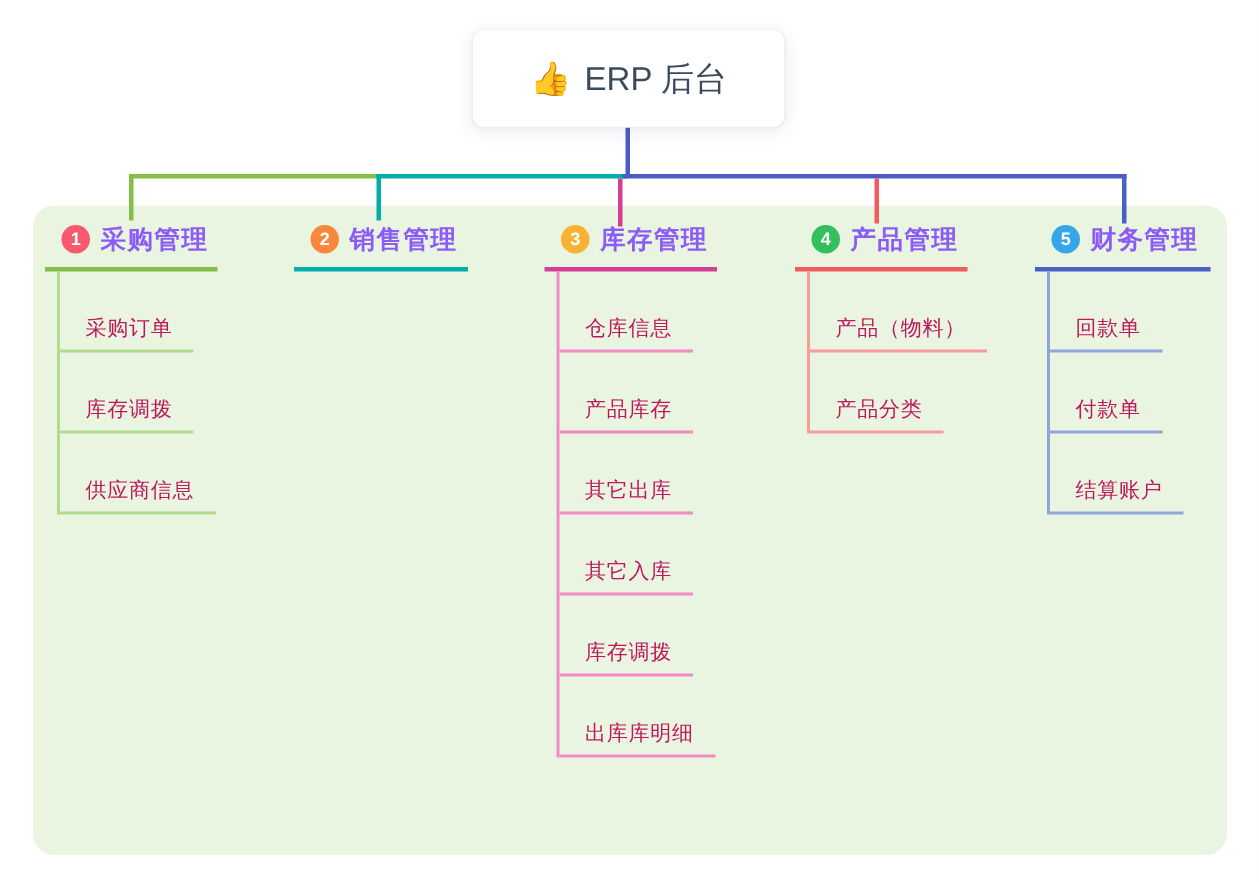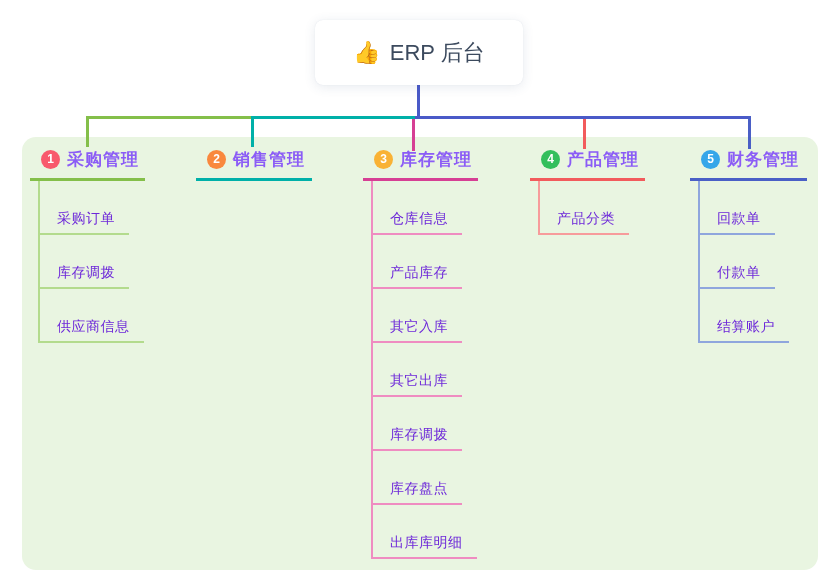--- a/index.html
+++ b/index.html
@@ -36,21 +36,21 @@
   }
   .badge{
     width:19px;height:19px;border-radius:50%;background:var(--badge);
     color:#fff;font-size:12px;font-weight:bold;line-height:19px;text-align:center;
     flex:0 0 19px;
   }
   .branch-title{font-size:17px;font-weight:600;color:#8b5cf6;white-space:nowrap;letter-spacing:1px;}
   .children{margin-left:8px;border-left:2px solid var(--light);}
   .child{
     display:table;padding:27px 14px 5px 17px;border-bottom:2px solid var(--light);
-    font-size:14px;line-height:20px;color:#6d28d9;white-space:nowrap;letter-spacing:0.5px;
+    font-size:14px;line-height:20px;color:#be185d;white-space:nowrap;letter-spacing:0.5px;
   }
 </style>
 </head>
 <body>
 
 <div id="canvas">
 
   <div class="root-node">
     <span class="emoji">👍</span>
     <span>ERP 后台</span>
@@ -88,34 +88,34 @@
   </div>
 
   <div class="branch b3" style="--c: #D63F94; --light: #EF8CC1; --badge: #F9B234;">
     <div class="branch-header">
       <span class="badge">3</span>
       <span class="branch-title">库存管理</span>
     </div>
     <div class="children">
       <div class="child">仓库信息</div>
       <div class="child">产品库存</div>
+      <div class="child">其它出库</div>
       <div class="child">其它入库</div>
-      <div class="child">其它出库</div>
       <div class="child">库存调拨</div>
-      <div class="child">库存盘点</div>
       <div class="child">出库库明细</div>
     </div>
   </div>
 
   <div class="branch b4" style="--c: #F25B5C; --light: #F79B9B; --badge: #33BF5C;">
     <div class="branch-header">
       <span class="badge">4</span>
       <span class="branch-title">产品管理</span>
     </div>
     <div class="children">
+      <div class="child">产品（物料）</div>
       <div class="child">产品分类</div>
     </div>
   </div>
 
   <div class="branch b5" style="--c: #4A5FC6; --light: #8FA6DD; --badge: #35A6E9;">
     <div class="branch-header">
       <span class="badge">5</span>
       <span class="branch-title">财务管理</span>
     </div>
     <div class="children">

